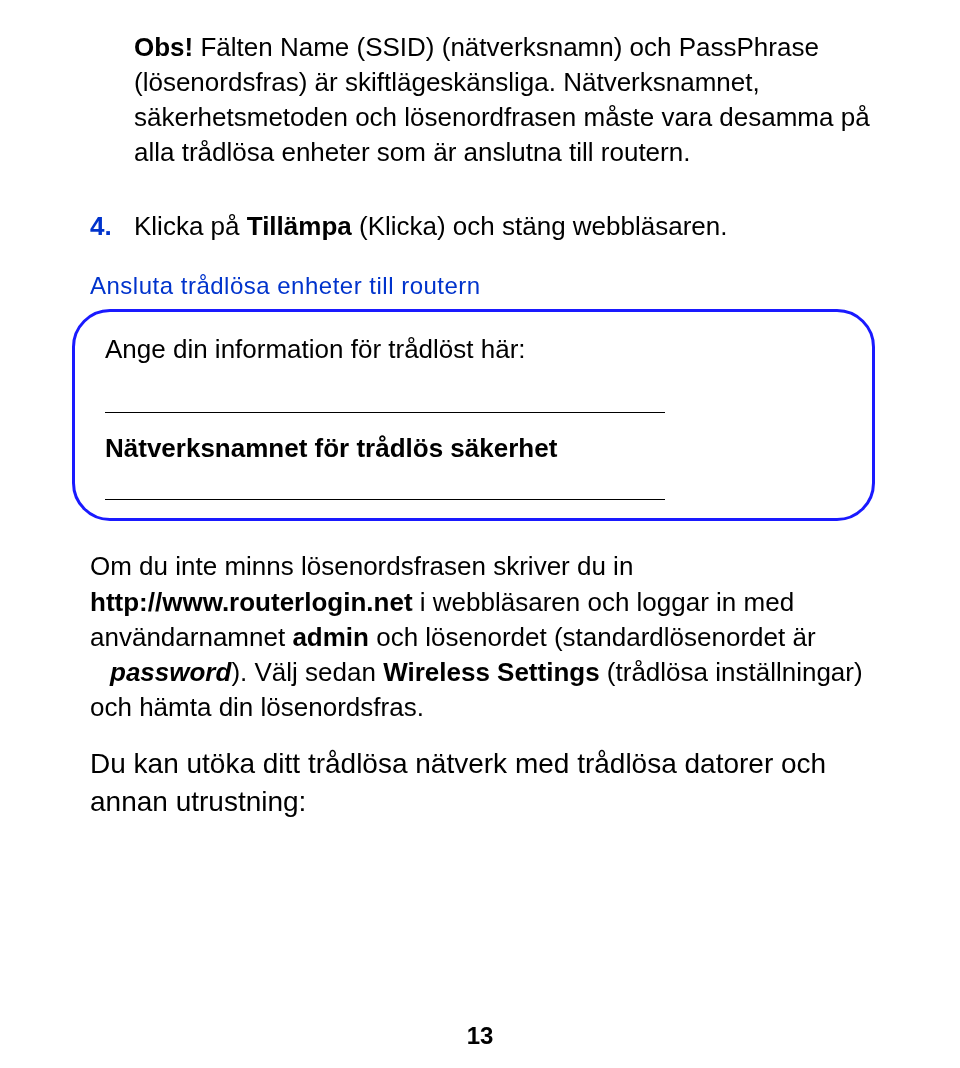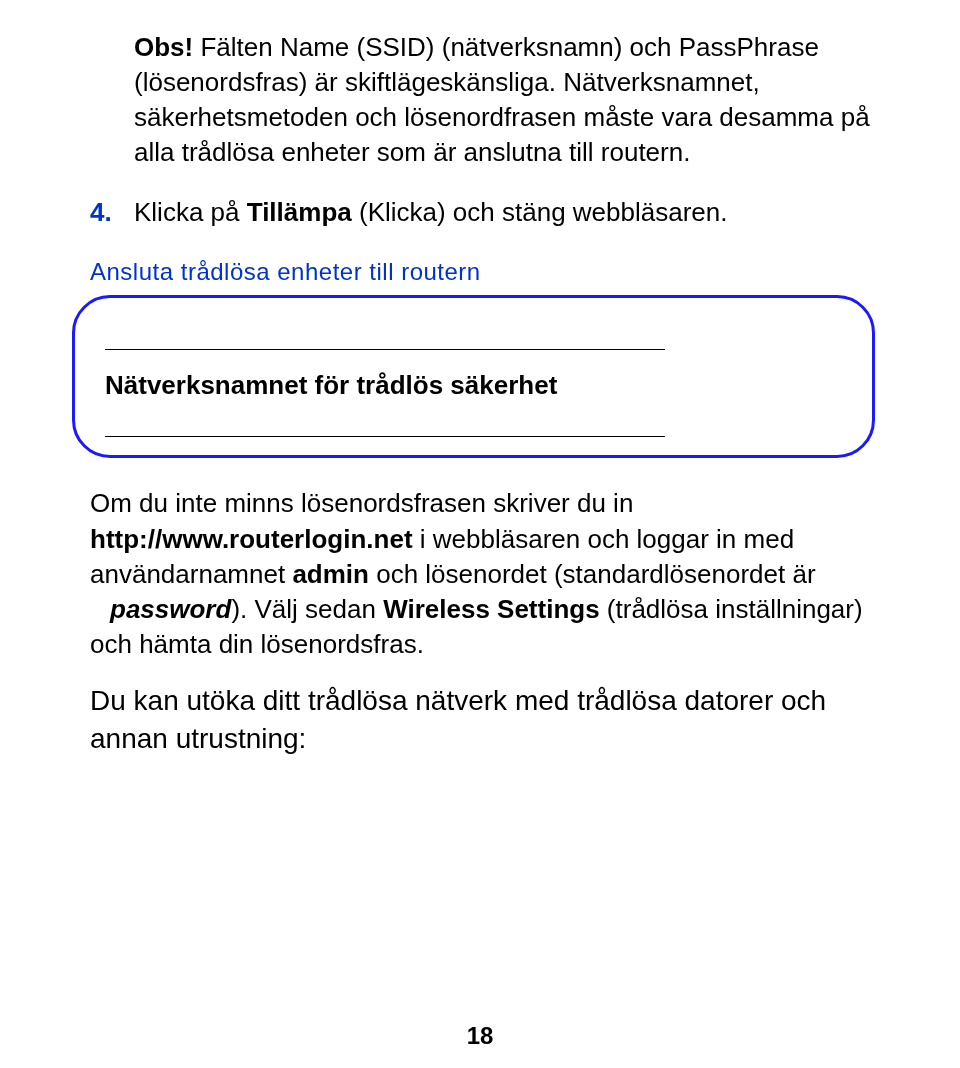--- a/index.html
+++ b/index.html
@@ -12,21 +12,21 @@
     height: 1068px;
     background: #ffffff;
     font-family: Arial, Helvetica, sans-serif;
     color: #000000;
     padding: 30px 75px 20px 90px;
     position: relative;
   }
   .para1 {
     font-size: 26px;
     line-height: 1.35;
-    margin-bottom: 25px;
+    margin-bottom: 39px;
     margin-left: 44px;
   }
   .bold {
     font-weight: bold;
   }
   .step4 {
     font-size: 26px;
     line-height: 1.35;
     margin-bottom: 28px;
     display: flex;
@@ -112,24 +112,25 @@
 <div class="step4">
   <div class="num">4.</div>
   <div class="txt">
     <span>Klicka på </span><span class="bold">Tillämpa</span><span> (Klicka) och stäng webbläsaren.</span>
   </div>
 </div>
 
 <h2 class="heading">Ansluta trådlösa enheter till routern</h2>
 
 <div class="callout">
+  <div class="intro">Ange din information för trådlöst här:</div>
   <div class="line"></div>
   <div class="label">Nätverksnamnet för trådlös säkerhet</div>
   <div class="line2"></div>
 </div>
 
 <div class="para2">
   <span>Om du inte minns lösenordsfrasen skriver du in </span><span class="bold">http://www.routerlogin.net</span><span> i webbläsaren och loggar in med användarnamnet </span><span class="bold">admin</span><span> och lösenordet  (standardlösenordet är </span><span class="bolditalic">password</span><span>). Välj sedan </span><span class="bold">Wireless Settings</span><span> (trådlösa inställningar) och hämta din lösenordsfras.</span>
 </div>
 
 <div class="para3">Du kan utöka ditt trådlösa nätverk med trådlösa datorer och annan utrustning:</div>
 
-<div class="page-number">18</div>
+<div class="page-number">13</div>
 
 </body></html>

